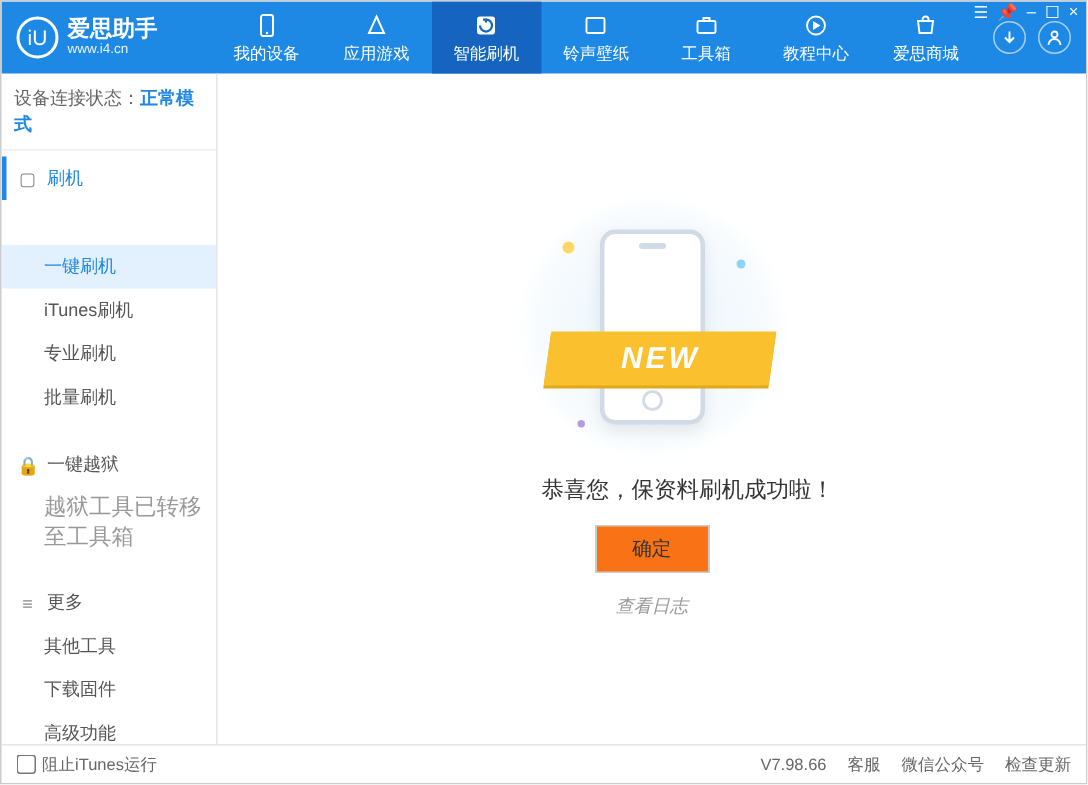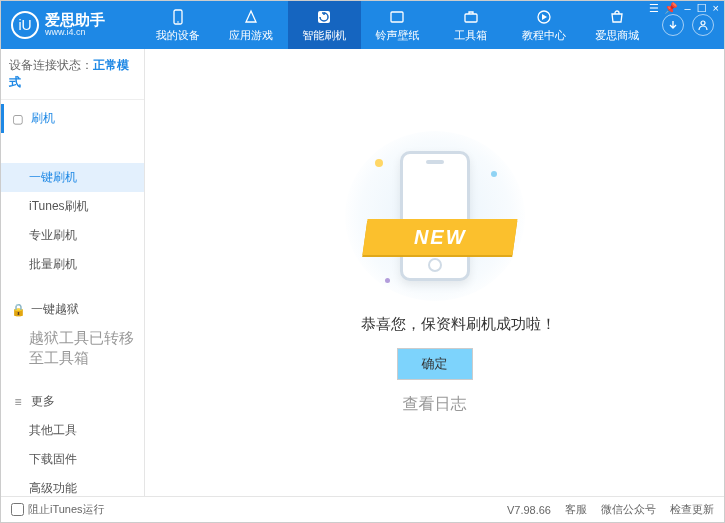--- a/index.html
+++ b/index.html
@@ -39,22 +39,22 @@
 .phone { position: absolute; left: 55px; top: 20px; width: 70px; height: 130px; background: #fff; border: 3px solid #d0dbe6; border-radius: 10px; box-shadow: 0 4px 10px rgba(0,0,0,.08); }
 .phone::before { content: ""; position: absolute; top: 6px; left: 50%; transform: translateX(-50%); width: 18px; height: 4px; background: #d0dbe6; border-radius: 2px; }
 .phone::after { content: ""; position: absolute; bottom: 6px; left: 50%; transform: translateX(-50%); width: 10px; height: 10px; border: 2px solid #d0dbe6; border-radius: 50%; }
 .ribbon { position: absolute; left: 20px; right: 10px; top: 88px; height: 36px; background: #fbc02d; transform: skewX(-8deg); display: flex; align-items: center; justify-content: center; box-shadow: 0 2px 0 #e0a81a; }
 .ribbon span { font-size: 20px; font-weight: 900; color: #fff; letter-spacing: 2px; transform: skewX(8deg); font-style: italic; }
 .dot { position: absolute; border-radius: 50%; }
 .d1 { width: 8px; height: 8px; background: #ffd766; top: 28px; left: 30px; }
 .d2 { width: 6px; height: 6px; background: #8fd3f4; top: 40px; right: 28px; }
 .d3 { width: 5px; height: 5px; background: #b39ddb; bottom: 18px; left: 40px; }
 .success-text { font-size: 15px; color: #333; margin-left: 48px; }
-.confirm-btn { padding: 6px 24px; border: 1px solid #ccc; background: #7dd3fc; cursor: pointer; font-size: 13px; color: #333; }
-.log-link { color: #999; font-size: 16px; cursor: pointer; }
+.confirm-btn { padding: 6px 24px; border: 1px solid #ccc; background: #f97316; cursor: pointer; font-size: 13px; color: #333; }
+.log-link { color: #999; font-size: 12px; cursor: pointer; font-style: italic; }
 .footer { height: 26px; border-top: 1px solid #e5e5e5; display: flex; align-items: center; padding: 0 10px; font-size: 11px; color: #666; gap: 14px; }
 .footer .spacer { flex: 1; }
 .footer-item { display: flex; align-items: center; gap: 4px; cursor: pointer; }
 </style>
 </head>
 <body>
 
 <div class="window">
 
   <div class="titlebar">

